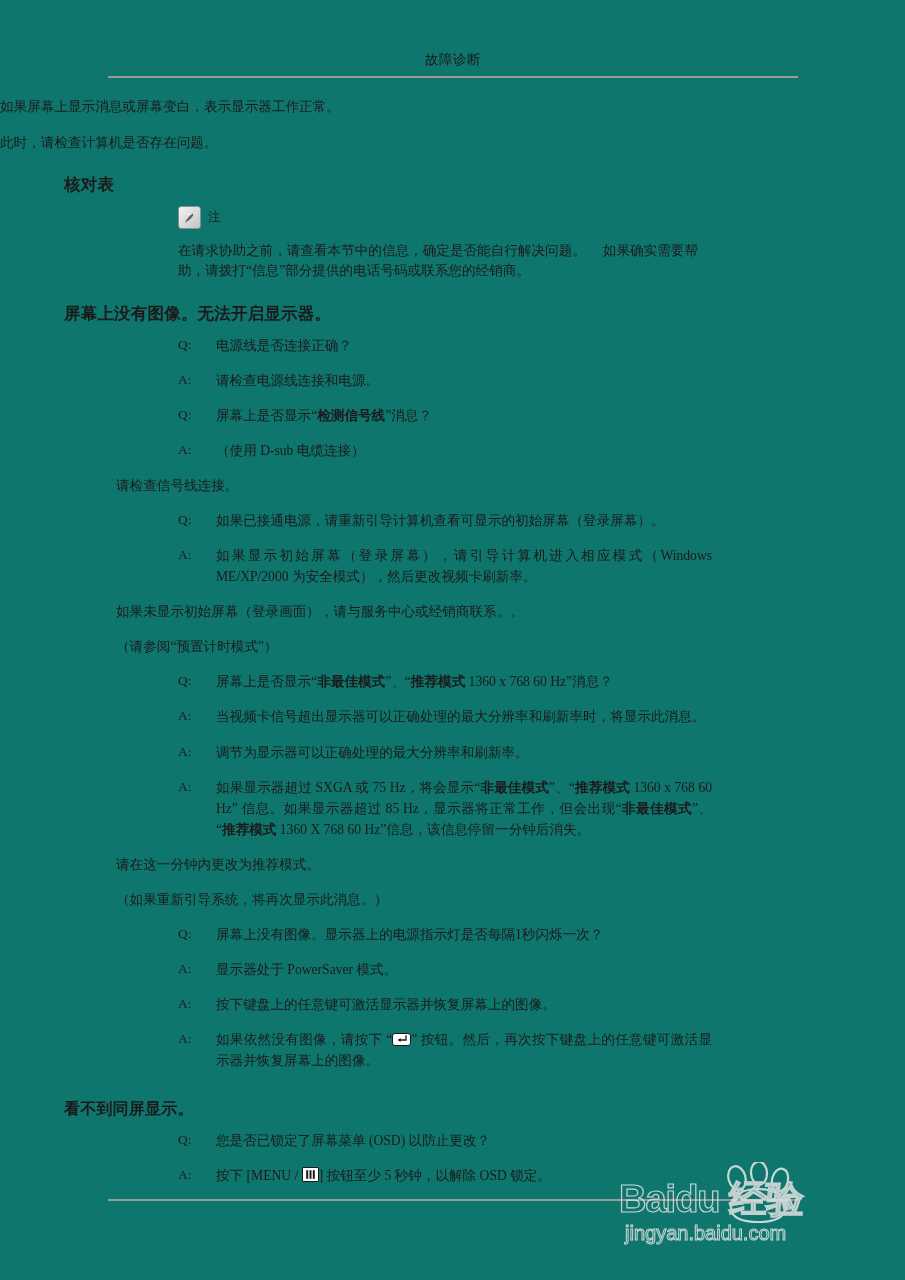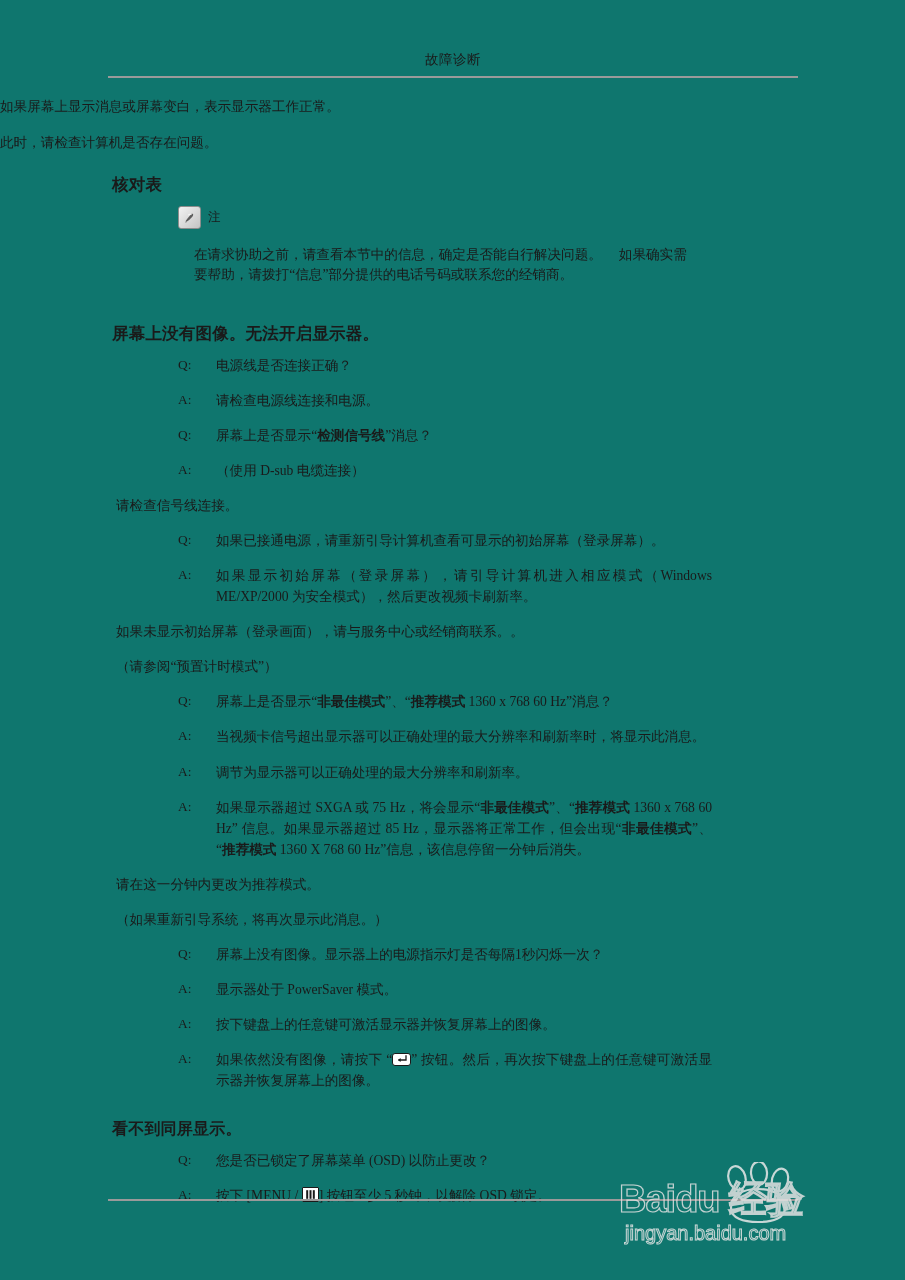--- a/index.html
+++ b/index.html
@@ -61,21 +61,21 @@
 
   p.para {
     font-size: 13.6px;
     line-height: 1.55;
     margin: 0 0 15px 0;
     text-align: justify;
   }
 
   h2.section-heading {
     margin: 0 0 10px 0;
-    padding-left: 112px;
+    padding-left: 64px;
     font-size: 16.5px;
     font-weight: bold;
     line-height: 1.3;
     font-family: "Liberation Sans", "DejaVu Sans", sans-serif;
     letter-spacing: 0.2px;
   }
   h2.section-heading.tight { font-size: 16px; }
 
   
   .note-block {
@@ -100,21 +100,21 @@
     flex: none;
   }
   .note-icon svg { display: block; }
   .note-label {
     font-size: 12.5px;
     line-height: 1;
   }
   .note-text {
     font-size: 13.6px;
     line-height: 1.5;
-    margin: 16px;
+    margin: 0;
   }
 
   
   .qa-row {
     display: flex;
     margin-left: 178px;
     margin-right: 100px;
     margin-bottom: 14px;
   }
   .qa-label {

